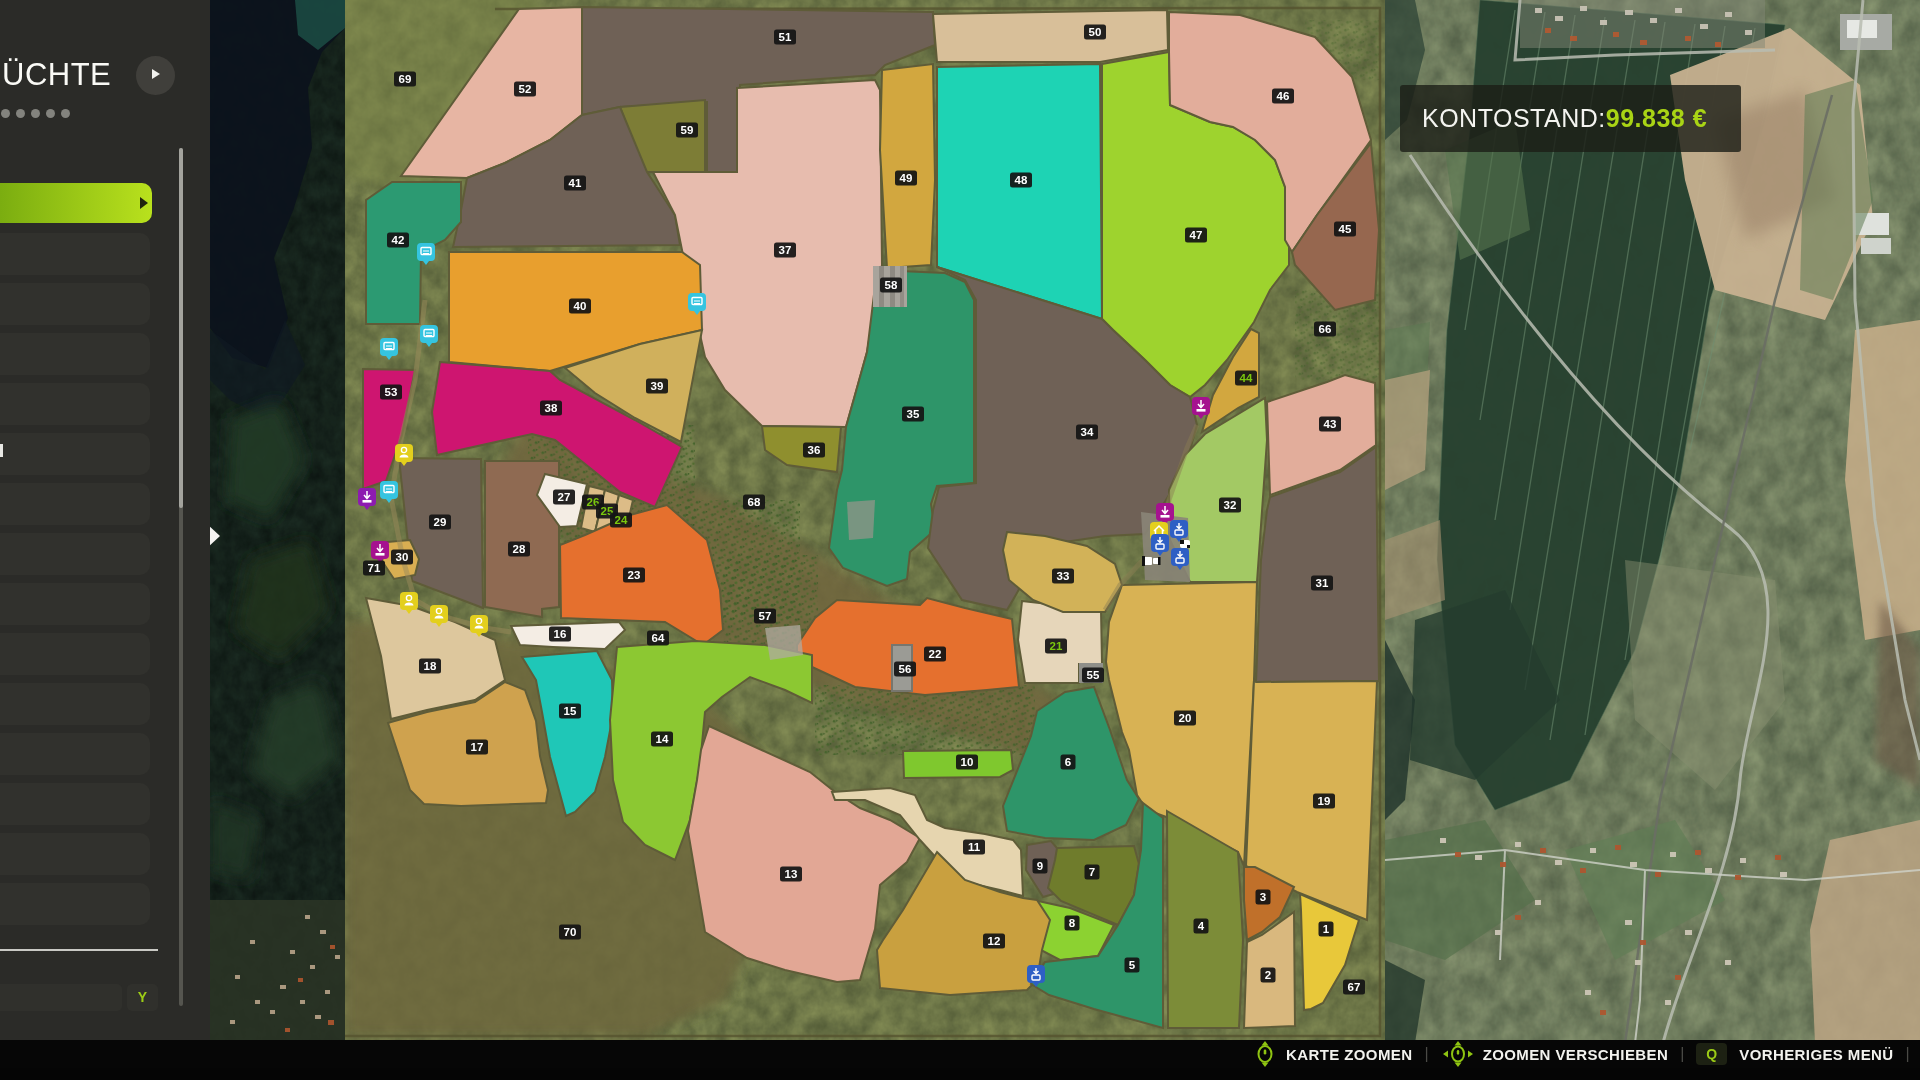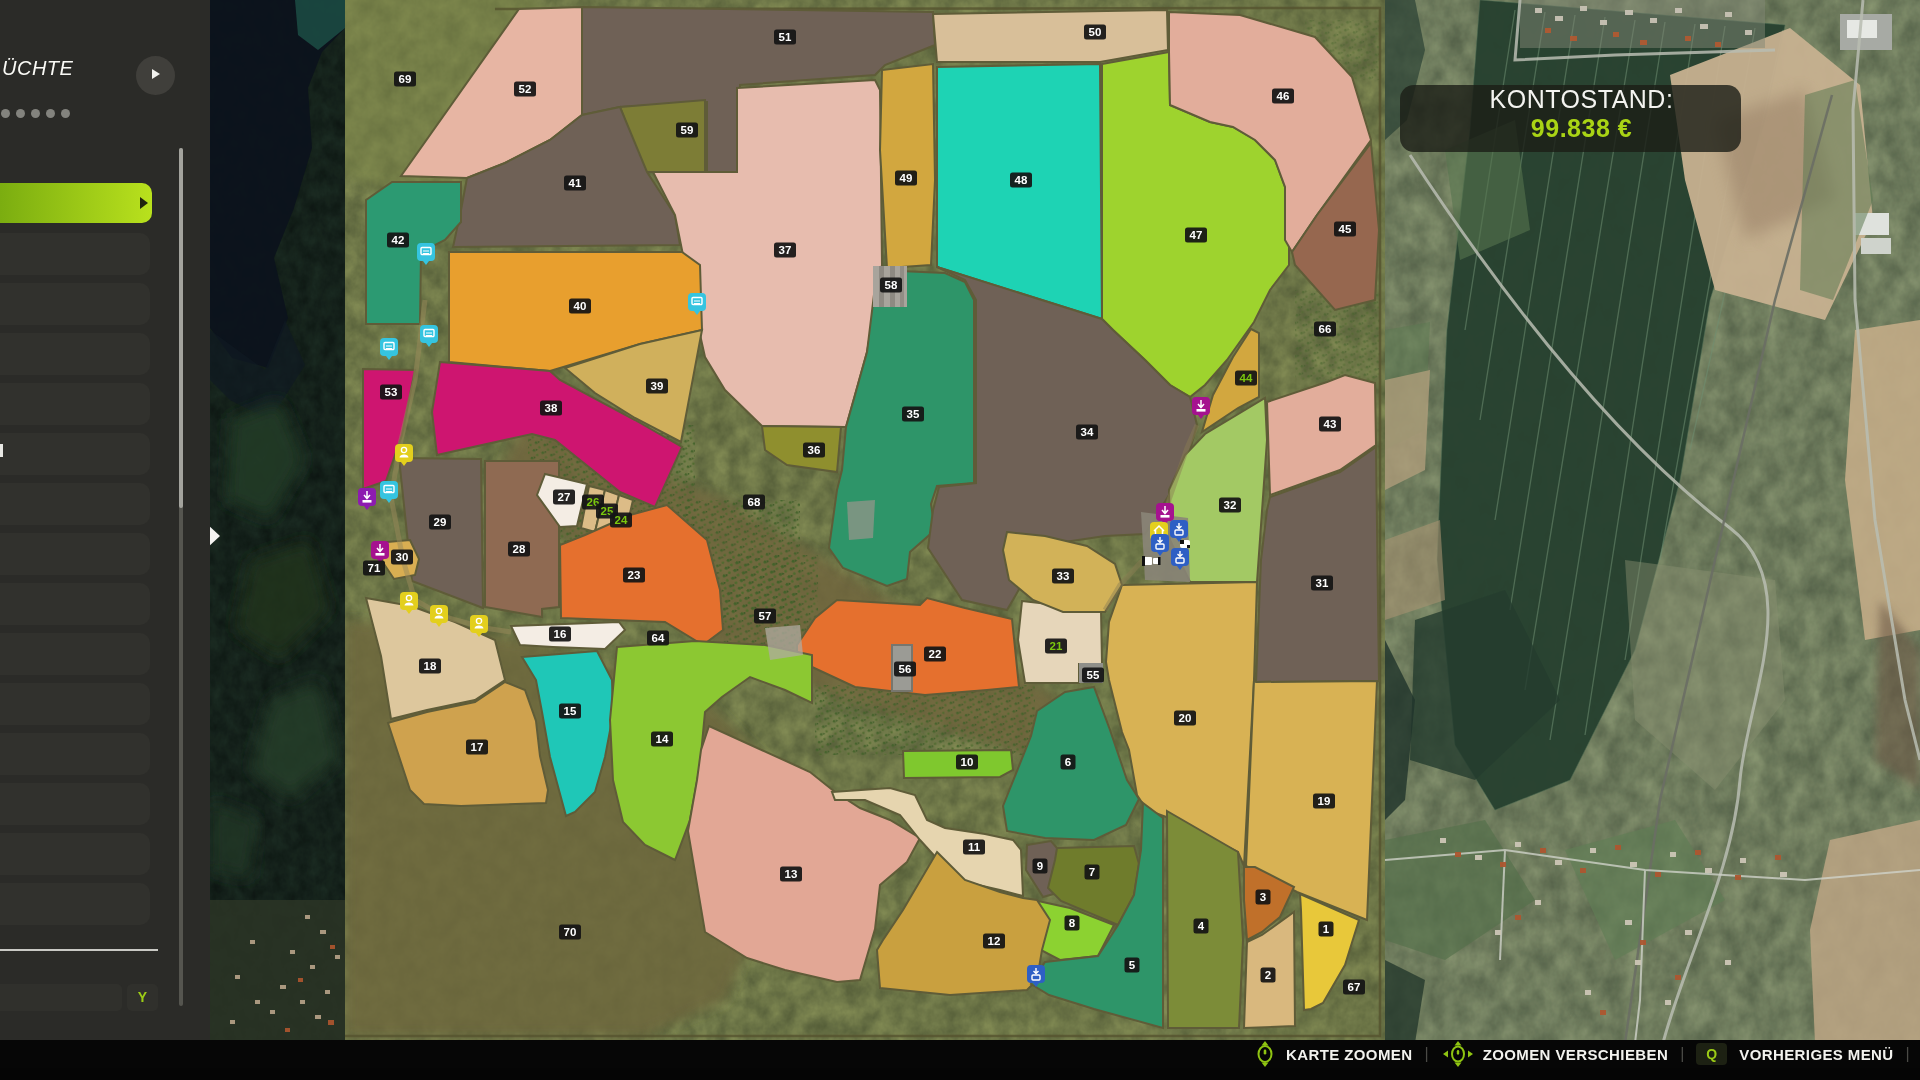--- a/index.html
+++ b/index.html
@@ -2,37 +2,37 @@
 <html><head>
 <meta charset="utf-8">
 <style>
 html,body{margin:0;padding:0;background:#000;width:1920px;height:1080px;overflow:hidden;}
 *{box-sizing:border-box;font-family:"Liberation Sans",sans-serif;}
 #stage{position:absolute;left:0;top:0;width:1920px;height:1080px;background:#050505;}
 #side{position:absolute;left:0;top:0;width:210px;height:1040px;background:#2b2b28;z-index:5;}
 #lsat{position:absolute;left:210px;top:0;z-index:1;}
 #map{position:absolute;left:345px;top:0;z-index:2;}
 #rsat{position:absolute;left:1385px;top:0;z-index:1;}
-#konto{position:absolute;left:1400px;top:85px;width:341px;height:67px;background:rgba(28,30,22,0.80);border-radius:14px;z-index:6;display:flex;align-items:center;padding-left:22px;flex-direction:column;}
+#konto{position:absolute;left:1400px;top:85px;width:341px;height:67px;background:rgba(28,30,22,0.80);border-radius:3px;z-index:6;display:flex;align-items:center;padding-left:22px;}
 #konto .k1{color:#f4f4f0;font-size:25px;font-weight:500;letter-spacing:0.5px;}
 #konto .k2{color:#a9d415;font-size:25px;font-weight:700;letter-spacing:0.5px;}
 #bbar{position:absolute;left:0;top:1040px;width:1920px;height:28px;background:#060606;z-index:7;display:flex;align-items:center;overflow:hidden;}
 #bbar>*{flex-shrink:0;}
 .bt{color:#f2f2ee;font-size:15px;font-weight:700;letter-spacing:0.4px;white-space:nowrap;}
 .sep{color:#4a4a46;font-size:16px;margin:0 12px;}
 .qbox{background:#1d2113;border-radius:4px;color:#9ccc16;font-size:14px;font-weight:700;padding:3px 10px;margin-right:12px;}
 .ebox{color:#9ccc16;font-size:14px;font-weight:700;background:#1d2113;border-radius:4px;padding:3px 8px;}
 </style>
 </head>
 <body>
 <div id="stage">
 
 <div id="side">
 
-  <div style="position:absolute;left:2px;top:57px;font-size:20px;font-weight:500;color:#fafaf6;letter-spacing:0.5px;font-style:italic;">ÜCHTE</div>
+  <div style="position:absolute;left:2px;top:57px;font-size:31px;font-weight:500;color:#fafaf6;letter-spacing:0.5px;">ÜCHTE</div>
 
   <div style="position:absolute;left:1px;top:104px;">
     <span style="display:inline-block;width:9px;height:9px;border-radius:50%;background:#83837e;margin-right:6px;"></span><span style="display:inline-block;width:9px;height:9px;border-radius:50%;background:#83837e;margin-right:6px;"></span><span style="display:inline-block;width:9px;height:9px;border-radius:50%;background:#83837e;margin-right:6px;"></span><span style="display:inline-block;width:9px;height:9px;border-radius:50%;background:#83837e;margin-right:6px;"></span><span style="display:inline-block;width:9px;height:9px;border-radius:50%;background:#83837e;"></span>
   </div>
 
   <div style="position:absolute;left:136px;top:56px;width:39px;height:39px;border-radius:50%;background:#403f3b;"></div>
   <div style="position:absolute;left:152px;top:69px;width:0;height:0;border-left:8px solid #f2f2ee;border-top:5px solid transparent;border-bottom:5px solid transparent;"></div>
 
   <div style="position:absolute;left:179px;top:148px;width:4px;height:858px;background:#55554f;border-radius:2px;"></div>
   <div style="position:absolute;left:179px;top:148px;width:4px;height:360px;background:#a3a39d;border-radius:2px;"></div>

